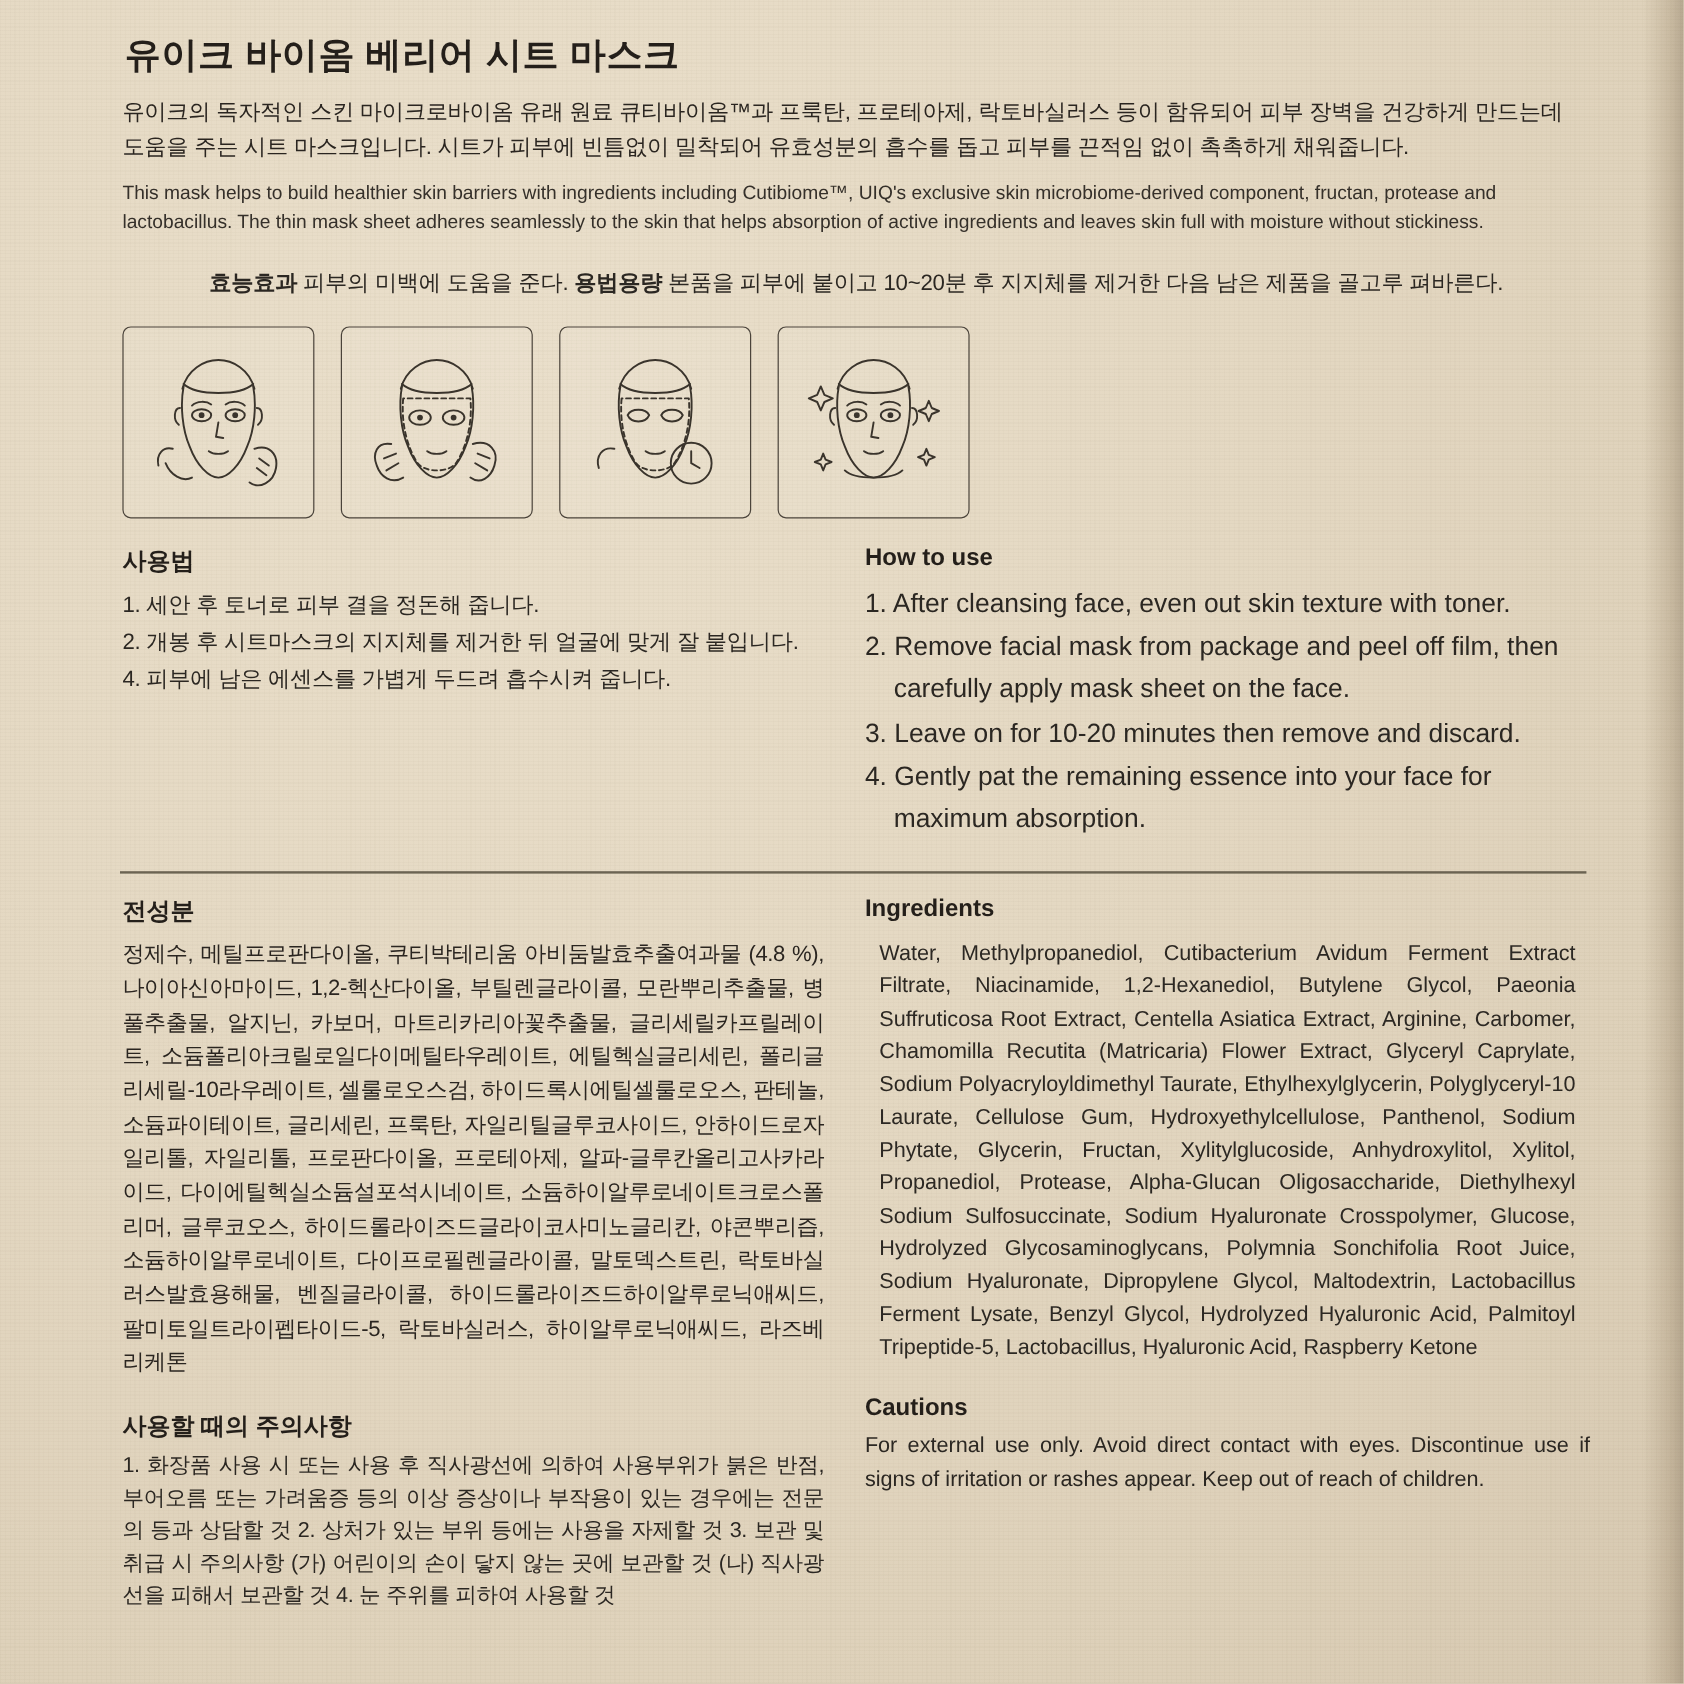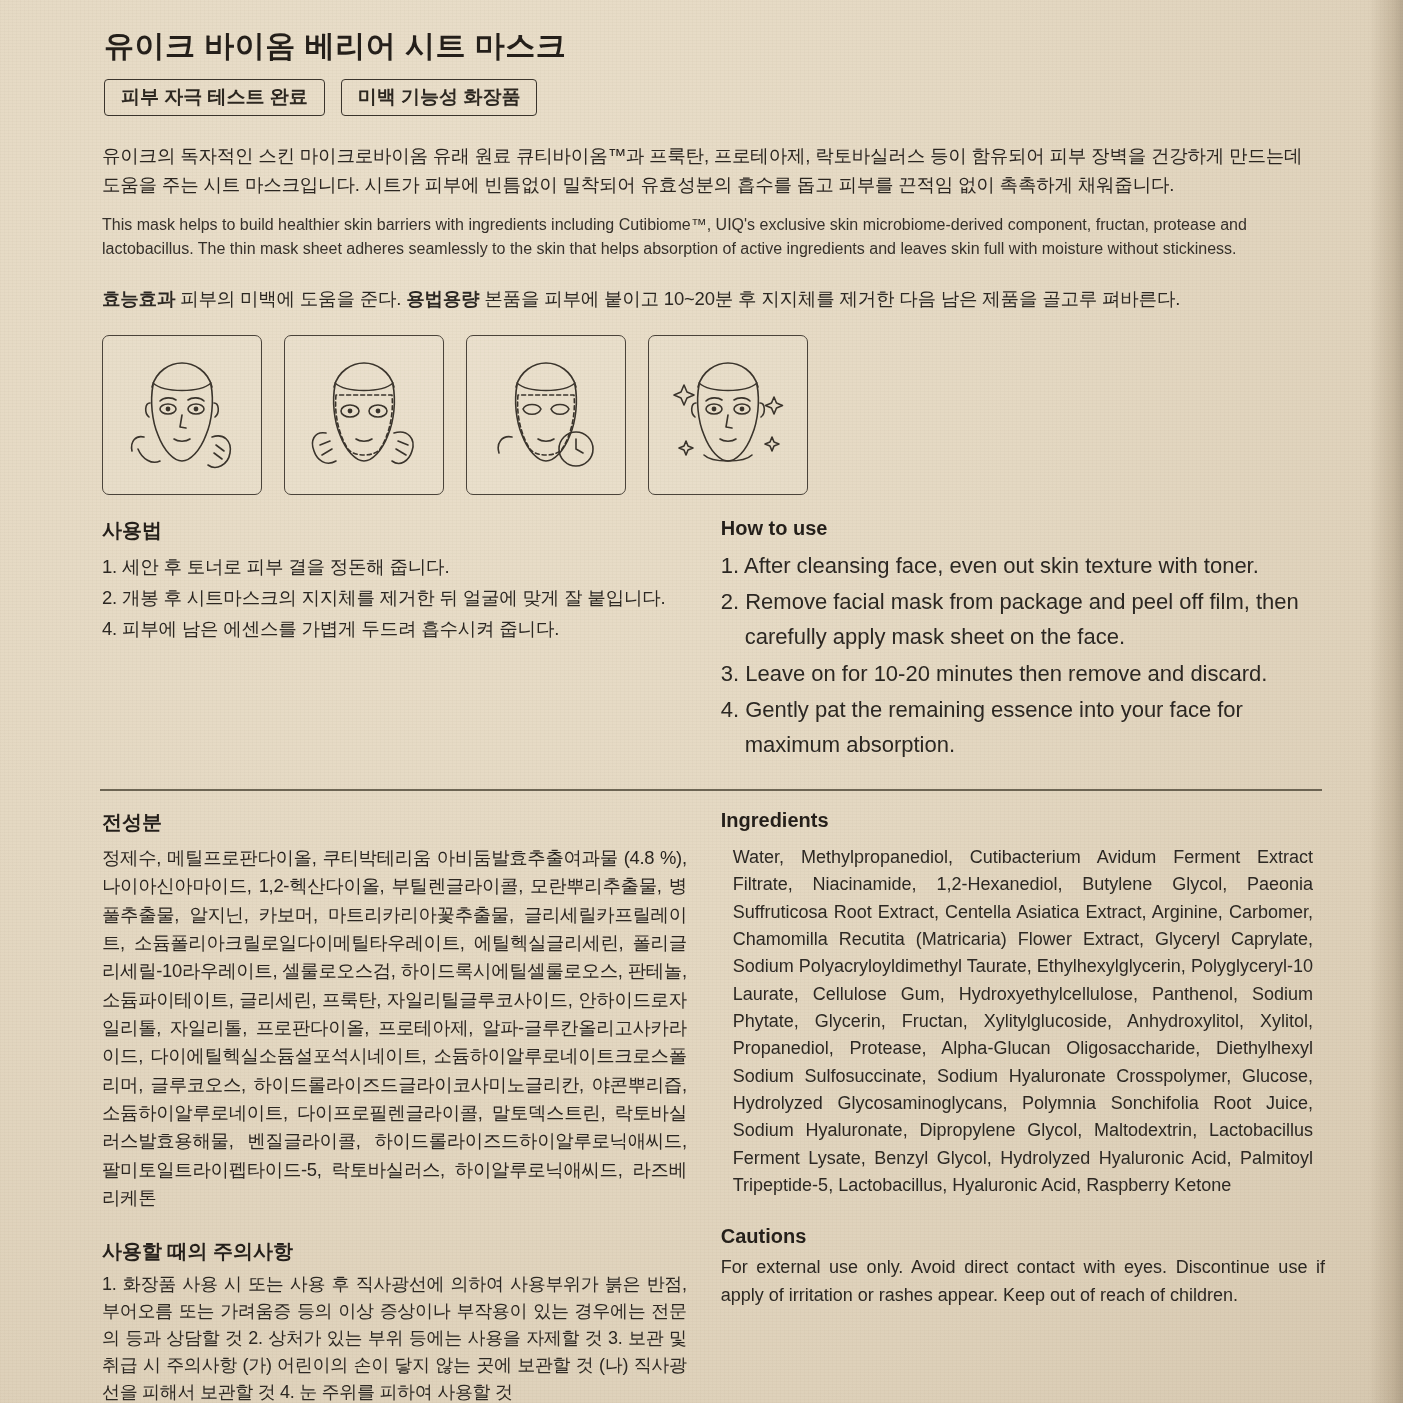--- a/index.html
+++ b/index.html
@@ -82,20 +82,21 @@
     line-height: 1.5;
     margin: 0 0 24px 10px;
     color: #35302a;
   }
 
   .efficacy {
     font-size: 18.5px;
     line-height: 1.5;
     margin: 0 0 22px 10px;
     letter-spacing: -0.2px;
+    text-align: center;
   }
   .efficacy b { font-weight: 700; }
 
   .steps {
     display: flex;
     gap: 22px;
     margin: 0 0 22px 10px;
   }
   .step-box {
     width: 158px;
@@ -193,24 +194,20 @@
   }
 </style>
 </head>
 <body>
 
 <div class="page">
   <div class="content">
 
     <h1 class="title">유이크 바이옴 베리어 시트 마스크</h1>
 
-    <div class="badges">
-      <span class="badge">피부 자극 테스트 완료</span>
-      <span class="badge">미백 기능성 화장품</span>
-    </div>
 
     <p class="intro-ko">유이크의 독자적인 스킨 마이크로바이옴 유래 원료 큐티바이옴™과 프룩탄, 프로테아제, 락토바실러스 등이 함유되어 피부 장벽을 건강하게 만드는데 도움을 주는 시트 마스크입니다. 시트가 피부에 빈틈없이 밀착되어 유효성분의 흡수를 돕고 피부를 끈적임 없이 촉촉하게 채워줍니다.</p>
     <p class="intro-en">This mask helps to build healthier skin barriers with ingredients including Cutibiome™, UIQ's exclusive skin microbiome-derived component, fructan, protease and lactobacillus. The thin mask sheet adheres seamlessly to the skin that helps absorption of active ingredients and leaves skin full with moisture without stickiness.</p>
 
     <p class="efficacy"><b>효능효과</b><span> 피부의 미백에 도움을 준다. </span><b>용법용량</b><span> 본품을 피부에 붙이고 10~20분 후 지지체를 제거한 다음 남은 제품을 골고루 펴바른다.</span></p>
 
     <div class="steps">
 
       <div class="step-box">
         <svg viewBox="0 0 148 148">
@@ -332,18 +329,18 @@
 
         <div class="sub-head">사용할 때의 주의사항</div>
         <p class="caution-ko">1. 화장품 사용 시 또는 사용 후 직사광선에 의하여 사용부위가 붉은 반점, 부어오름 또는 가려움증 등의 이상 증상이나 부작용이 있는 경우에는 전문의 등과 상담할 것 2. 상처가 있는 부위 등에는 사용을 자제할 것 3. 보관 및 취급 시 주의사항  (가) 어린이의 손이 닿지 않는 곳에 보관할 것 (나) 직사광선을 피해서 보관할 것 4. 눈 주위를 피하여 사용할 것</p>
       </div>
 
       <div class="ing-col en">
         <div class="col-head">Ingredients</div>
         <p class="body-en">Water, Methylpropanediol, Cutibacterium Avidum Ferment Extract Filtrate, Niacinamide, 1,2-Hexanediol, Butylene Glycol, Paeonia Suffruticosa Root Extract, Centella Asiatica Extract, Arginine, Carbomer, Chamomilla Recutita (Matricaria) Flower Extract, Glyceryl Caprylate, Sodium Polyacryloyldimethyl Taurate, Ethylhexylglycerin, Polyglyceryl-10 Laurate, Cellulose Gum, Hydroxyethylcellulose, Panthenol, Sodium Phytate, Glycerin, Fructan, Xylitylglucoside, Anhydroxylitol, Xylitol, Propanediol, Protease, Alpha-Glucan Oligosaccharide, Diethylhexyl Sodium Sulfosuccinate, Sodium Hyaluronate Crosspolymer, Glucose, Hydrolyzed Glycosaminoglycans, Polymnia Sonchifolia Root Juice, Sodium Hyaluronate, Dipropylene Glycol, Maltodextrin, Lactobacillus Ferment Lysate, Benzyl Glycol, Hydrolyzed Hyaluronic Acid, Palmitoyl Tripeptide-5, Lactobacillus, Hyaluronic Acid, Raspberry Ketone</p>
 
         <div class="sub-head">Cautions</div>
-        <p class="caution-en">For external use only. Avoid direct contact with eyes. Discontinue use if apply of irritation or rashes appear. Keep out of reach of children.</p>
+        <p class="caution-en">For external use only. Avoid direct contact with eyes. Discontinue use if signs of irritation or rashes appear. Keep out of reach of children.</p>
       </div>
     </div>
 
   </div>
 </div>
 
 </body></html>

